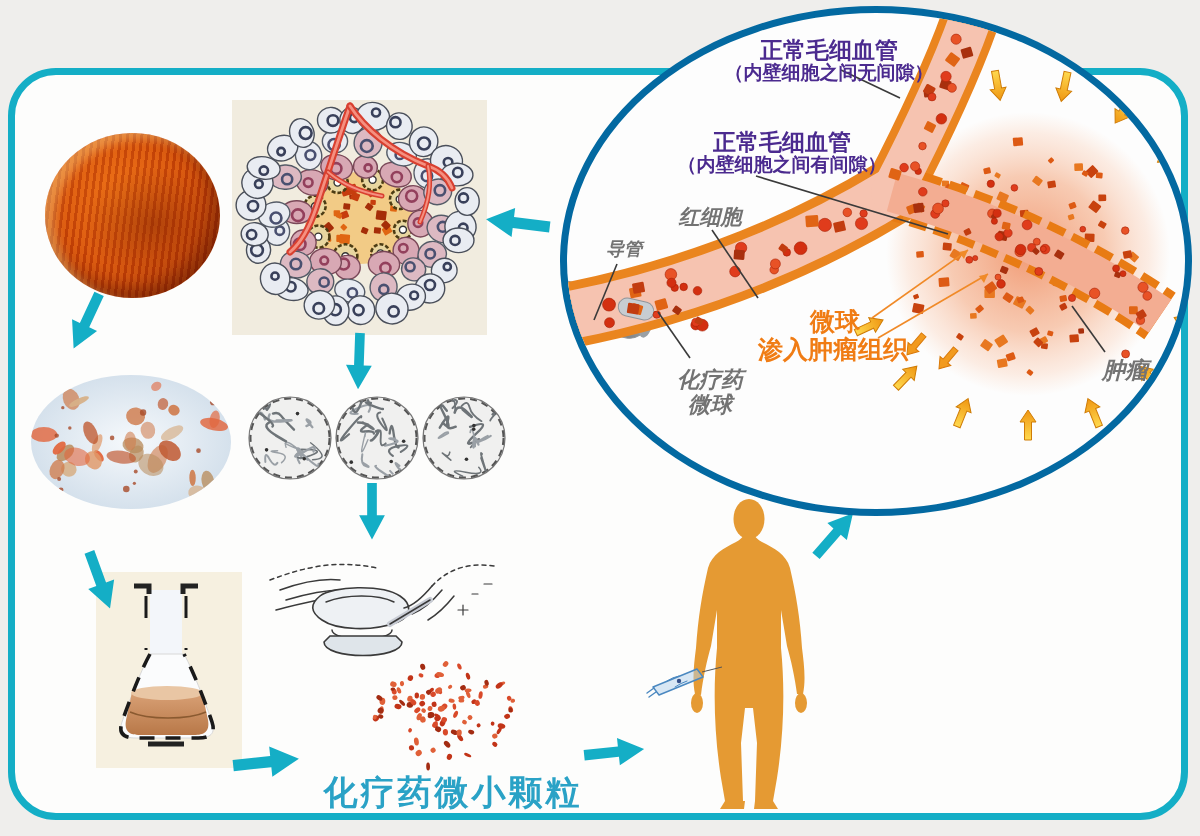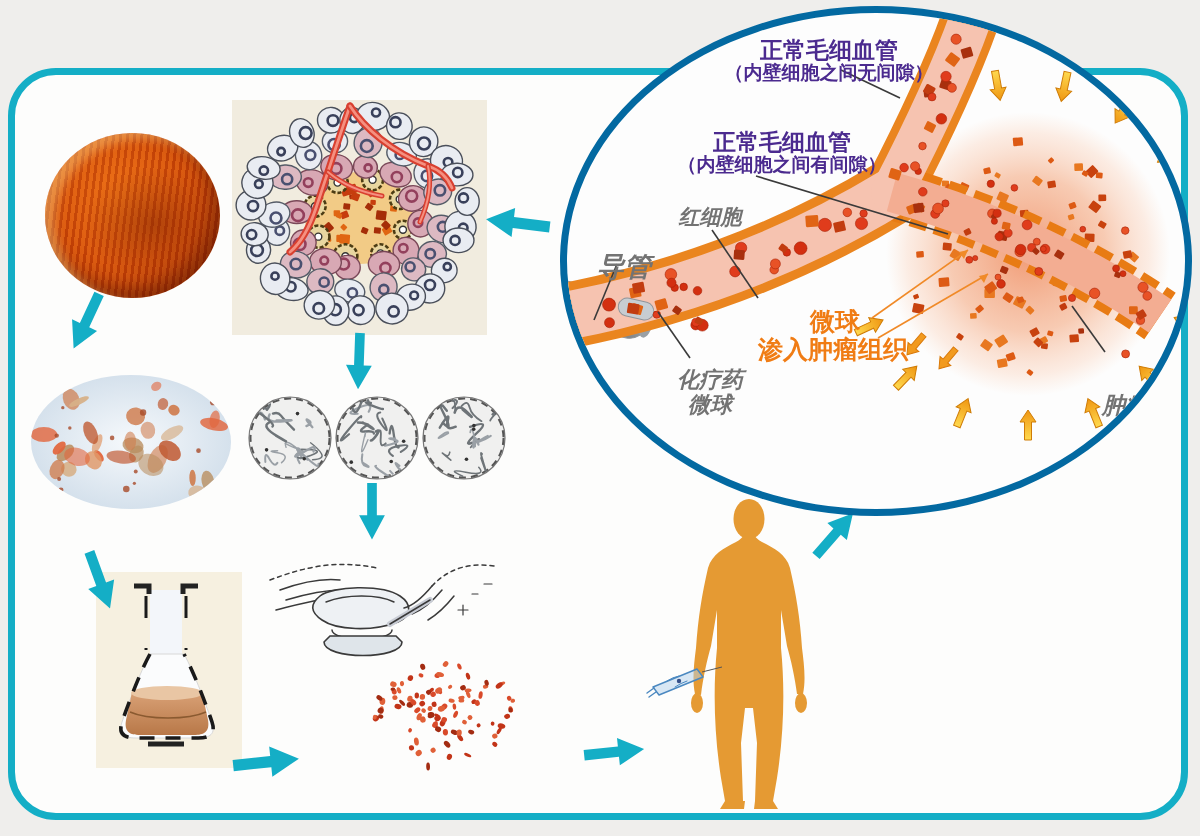--- a/index.html
+++ b/index.html
@@ -479,20 +479,21 @@
       <ellipse cx="61.8" cy="47.5" rx="2.2" ry="2.9" fill="#c23418" transform="rotate(1 61.8 47.5)"></ellipse>
       <ellipse cx="67.4" cy="48.9" rx="2.9" ry="2.7" fill="#e06038" transform="rotate(94 67.4 48.9)"></ellipse>
       <ellipse cx="106.4" cy="52.6" rx="2.9" ry="2.0" fill="#e06038" transform="rotate(1 106.4 52.6)"></ellipse>
       <ellipse cx="19.8" cy="69.2" rx="2.4" ry="2.0" fill="#e06038" transform="rotate(97 19.8 69.2)"></ellipse>
       <ellipse cx="86.3" cy="60.4" rx="3.8" ry="1.6" fill="#e06038" transform="rotate(158 86.3 60.4)"></ellipse>
       <ellipse cx="24.4" cy="49.9" rx="3.3" ry="2.3" fill="#a32c12" transform="rotate(37 24.4 49.9)"></ellipse>
       <ellipse cx="155.4" cy="61.9" rx="2.5" ry="2.1" fill="#a32c12" transform="rotate(90 155.4 61.9)"></ellipse>
       <ellipse cx="131.6" cy="34.8" rx="3.0" ry="2.1" fill="#a32c12" transform="rotate(73 131.6 34.8)"></ellipse>
     </svg>
 
+  <div class="caption">化疗药微小颗粒</div>
 
   <svg class="art" id="human-svg" style="left:686px;top:498px;" width="130" height="312">
       <ellipse cx="63" cy="21" rx="15.5" ry="20" fill="#e59a33"></ellipse>
       <path fill="#e59a33" d="M 50,44 C 38,50 26,56 22,70 C 16,96 12,120 10,150 C 8,166 6,182 9,196 L 15,197 C 17,180 21,162 25,148 L 31,112 L 31,150 C 27,190 28,235 35,280 L 39,303 L 57,303 L 55,245 L 59,210 L 67,210 L 71,245 L 69,303 L 87,303 L 91,280 C 98,235 99,190 95,150 L 95,112 L 101,148 C 105,162 109,180 111,196 L 117,196 C 120,182 118,166 116,150 C 114,120 110,96 104,70 C 100,56 88,50 76,44 C 72,42 68,38 66,34 L 60,34 C 58,38 54,42 50,44 Z"></path>
       <ellipse cx="11" cy="205" rx="6" ry="10" fill="#e59a33"></ellipse>
       <ellipse cx="115" cy="205" rx="6" ry="10" fill="#e59a33"></ellipse>
       <path fill="#e59a33" d="M 39,303 l -5,8 h 24 l 1,-8 z M 69,303 l -1,8 h 24 l -5,-8 z"></path>
     </svg>
 
   <svg class="art" id="syringe-svg" style="left:645px;top:655px;" width="80" height="46">
@@ -781,20 +782,20 @@
         <path d="M0,14 L-7,4 L-3,4 L-3,-12 L3,-12 L3,4 L7,4 Z" transform="translate(356 338) rotate(40)" fill="#f29a1e" stroke="#d97808" stroke-width="1"></path>
         <path d="M0,14 L-7,4 L-3,4 L-3,-12 L3,-12 L3,4 L7,4 Z" transform="translate(388 352) rotate(40)" fill="#f29a1e" stroke="#d97808" stroke-width="1"></path>
       </g>
     </svg>
 
     <div class="lbl purple" style="left:262px;top:24px;font-size:23px;">正常毛细血管</div>
     <div class="lbl purple" style="left:262px;top:49px;font-size:19px;">（内壁细胞之间无间隙）</div>
     <div class="lbl purple" style="left:215px;top:116px;font-size:23px;">正常毛细血管</div>
     <div class="lbl purple" style="left:215px;top:141px;font-size:19px;">（内壁细胞之间有间隙）</div>
     <div class="lbl black" style="left:143px;top:192px;font-size:21px;">红细胞</div>
-    <div class="lbl black" style="left:57px;top:239px;font-size:27px;text-align:right;">导管</div>
+    <div class="lbl black" style="left:57px;top:226px;font-size:18px;text-align:right;">导管</div>
     <div class="lbl orangetxt" style="left:268px;top:294px;font-size:25px;">微球</div>
     <div class="lbl orangetxt" style="left:266px;top:322px;font-size:25px;text-align:center;">渗入肿瘤组织</div>
     <div class="lbl black" style="left:143px;top:354px;font-size:22px;">化疗药</div>
     <div class="lbl black" style="left:143px;top:379px;font-size:22px;">微球</div>
-    <div class="lbl black" style="left:558px;top:344px;font-size:23px;margin-top:35px;">肿瘤</div>
+    <div class="lbl black" style="left:558px;top:344px;font-size:23px;">肿瘤</div>
   </div>
 </div>
 
 </body></html>

